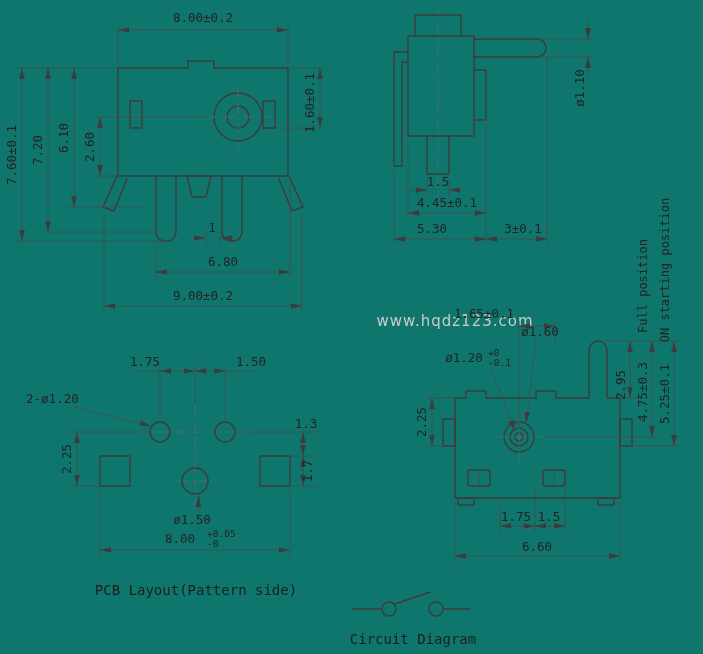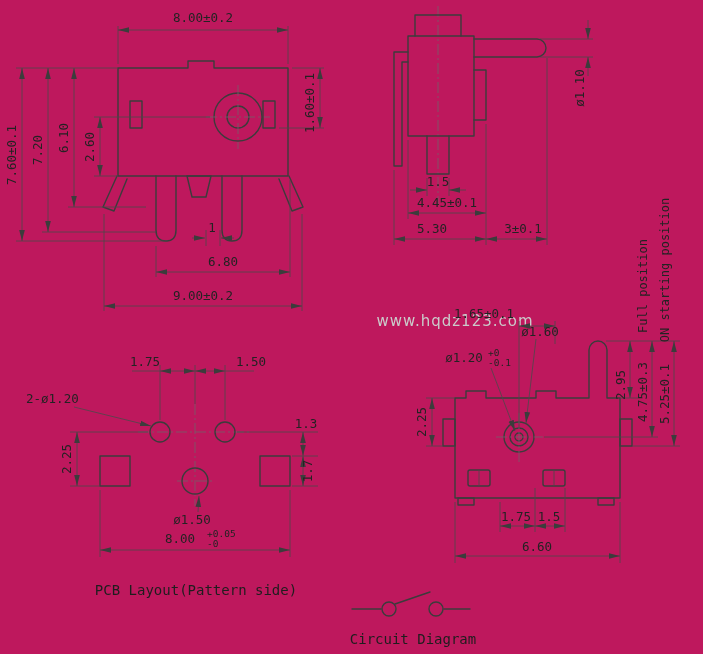--- a/index.html
+++ b/index.html
@@ -1,16 +1,16 @@
 <!DOCTYPE html>
 <html><head>
 <meta charset="utf-8">
 <style>
   html,body { margin:0; padding:0; background:#ffffff; }
-  .page { width:703px; height:654px; background:#be185d; position:relative; overflow:hidden; }
+  .page { width:703px; height:654px; background:#0f766e; position:relative; overflow:hidden; }
   svg { display:block; }
   .ln  { fill:none; stroke:#3c3c3c; stroke-width:1.4; stroke-linejoin:round; stroke-linecap:round; }
   .tn  { fill:none; stroke:#4a4a4a; stroke-width:0.8; }
   .cl  { fill:none; stroke:#6b6b6b; stroke-width:0.7; stroke-dasharray:11 3 2 3; }
   .dt  { font:12.5px "DejaVu Sans Mono", monospace; fill:#232323; }
   .dts { font:12px "DejaVu Sans Mono", monospace; fill:#232323; }
   .sm  { font:9.5px "DejaVu Sans Mono", monospace; fill:#232323; }
   .cap { font:14px "DejaVu Sans Mono", monospace; fill:#1e1e1e; }
   .wm  { font:15px "DejaVu Sans", sans-serif; fill:#cbcbcb; letter-spacing:1px; }
 </style>

